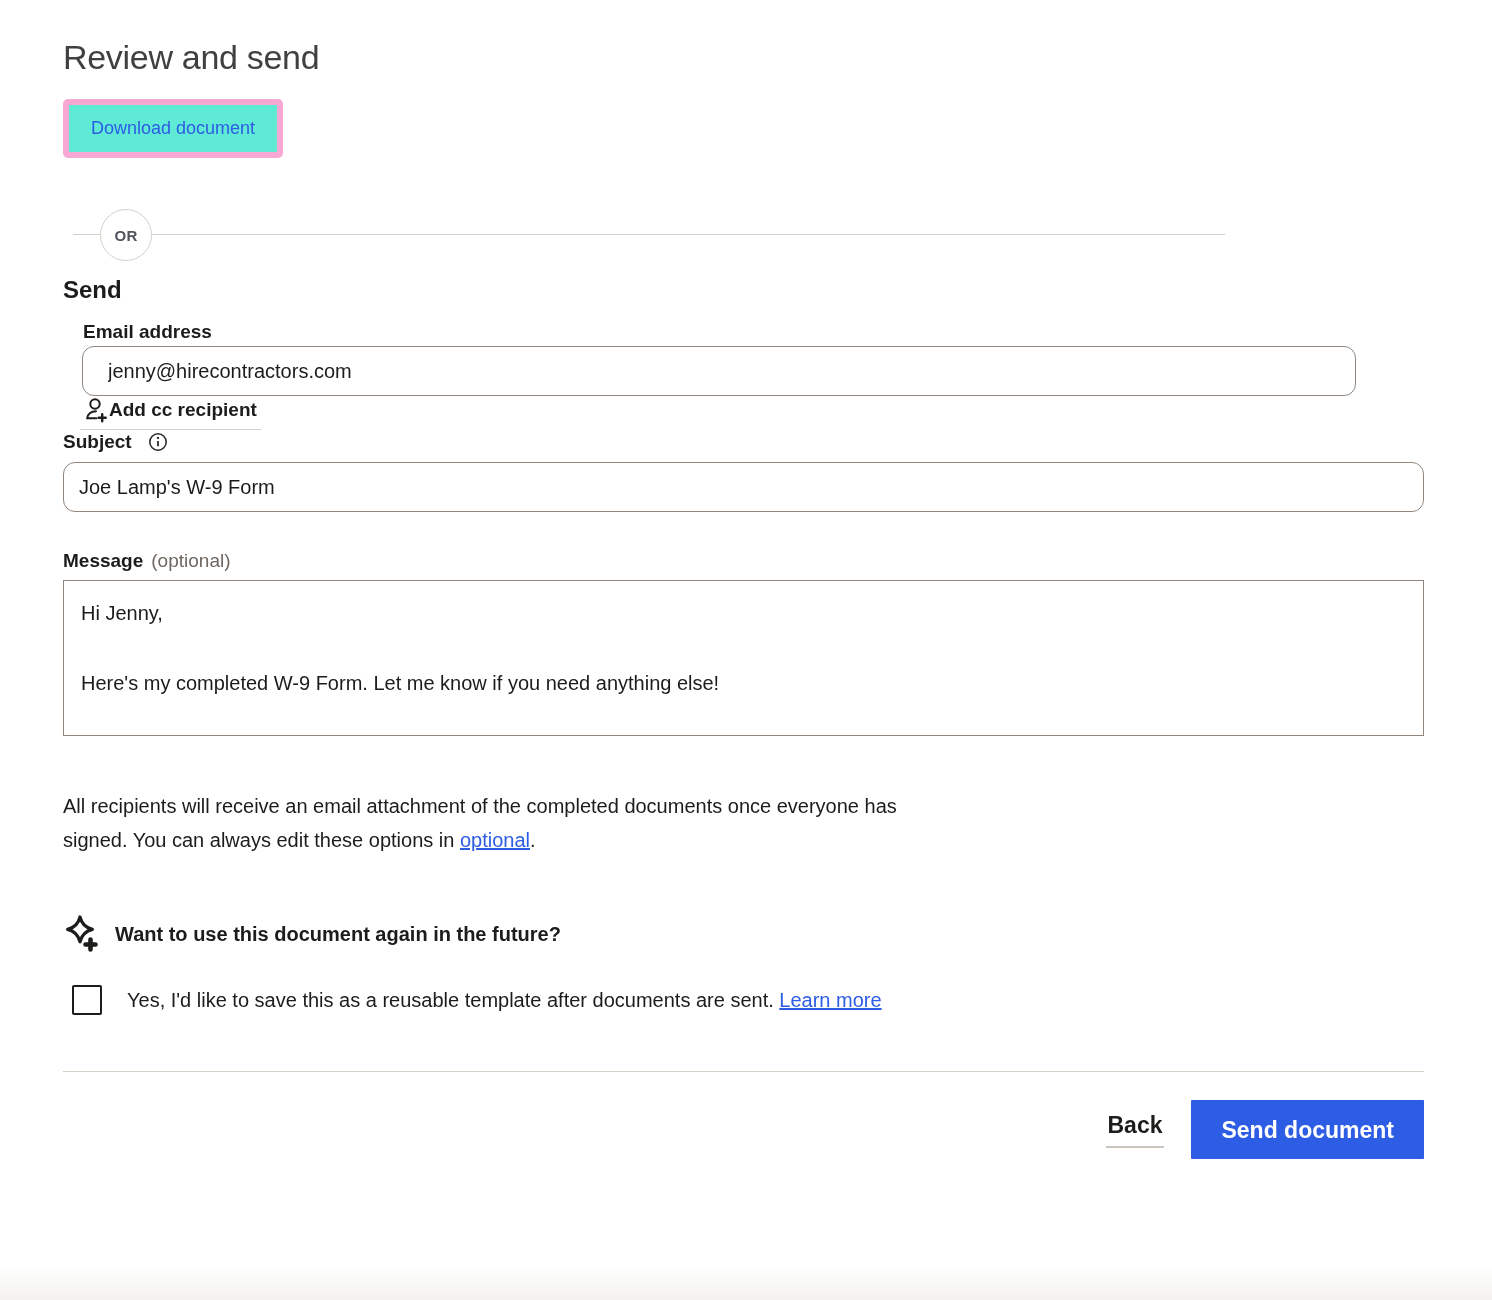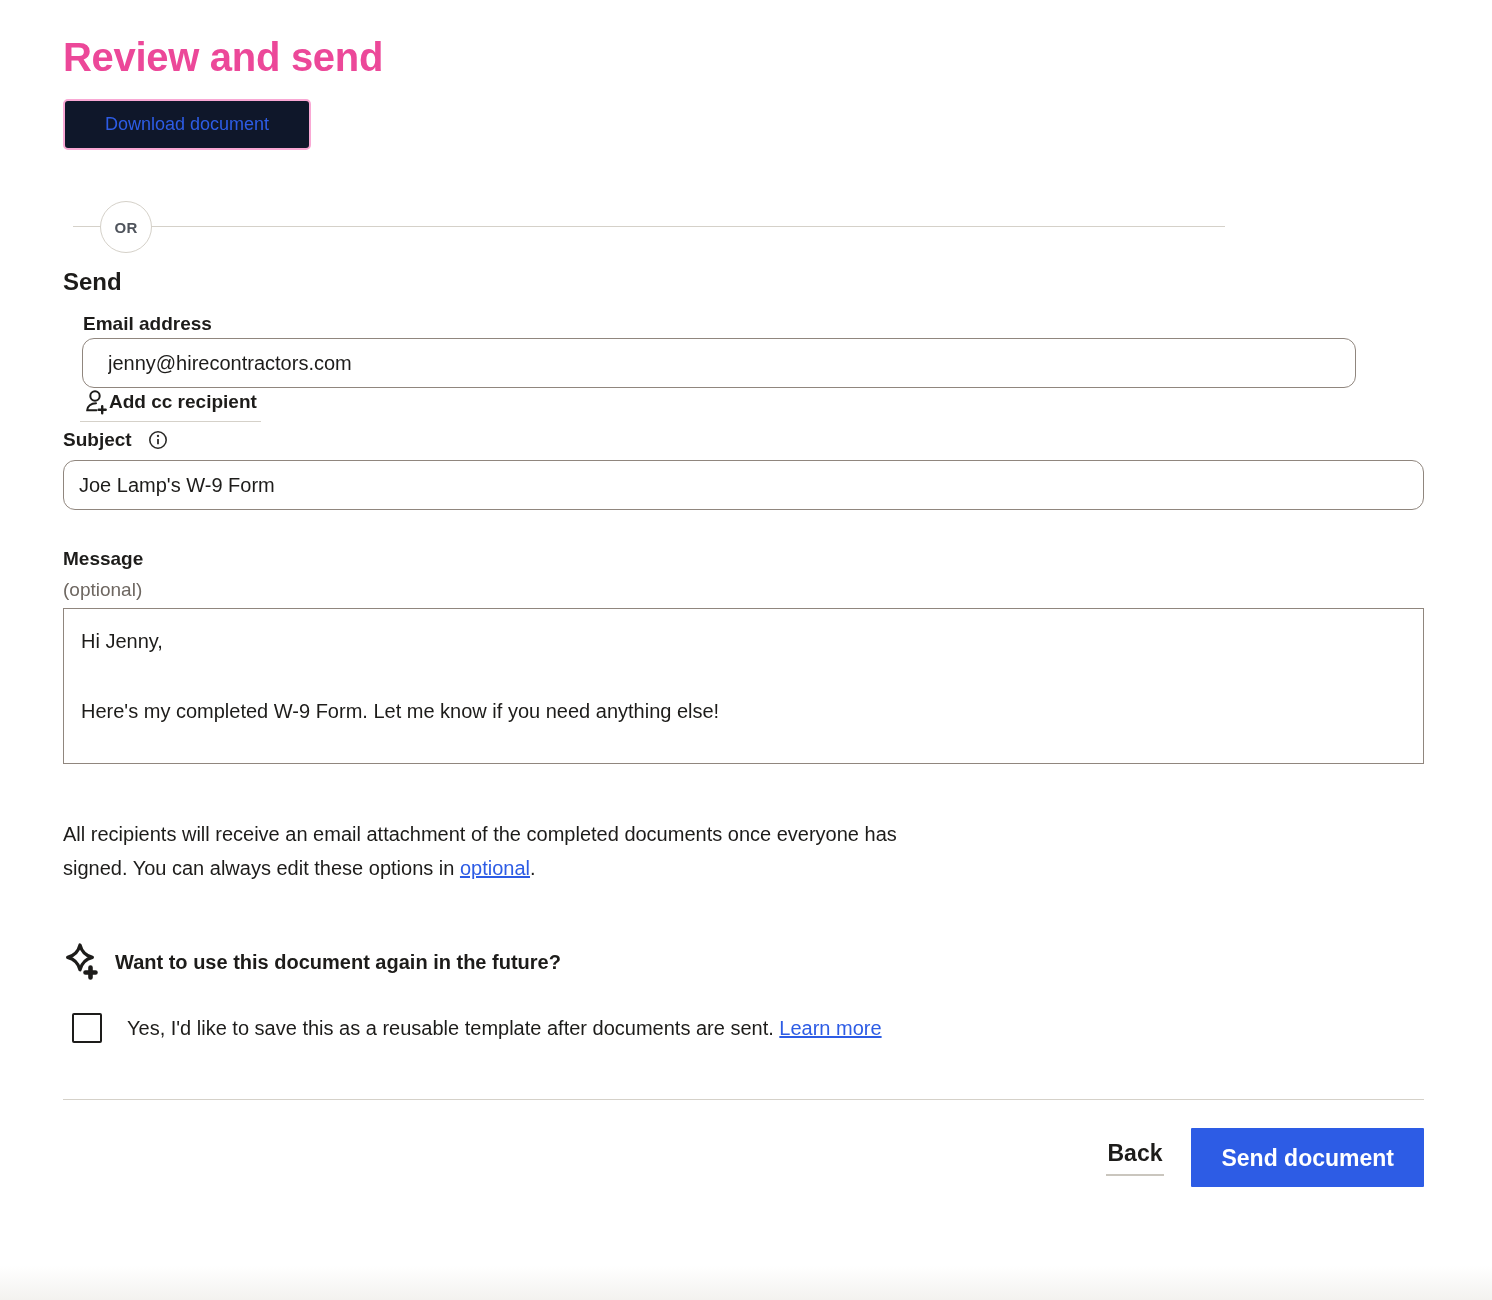--- a/index.html
+++ b/index.html
@@ -6,34 +6,34 @@
   html, body { width: 1492px; height: 1300px; }
   body {
     font-family: "Liberation Sans", "DejaVu Sans", sans-serif;
     background: #ffffff;
     color: #1d1c1a;
     position: relative;
     overflow: hidden;
   }
   .content { padding-top: 36px; margin-left: 63px; width: 1361px; }
 
-  h1.page-title { font-size: 40px; font-weight: 700; letter-spacing: -0.3px; line-height: 42px; color: #ec4899; }
+  h1.page-title { font-size: 34px; font-weight: 400; letter-spacing: -0.3px; line-height: 42px; color: #404040; }
 
   .save-heading { margin-top: 47px; font-size: 21px; font-weight: 700; line-height: 26px; }
 
   .download-btn {
     margin-top: 21px;
     display: inline-block;
-    background: #0f172a;
-    border: 2px solid #f9a8d4;
+    background: #5eead4;
+    border: 6px solid #f9a8d4;
     border-radius: 5px;
     color: #2d5ce5;
     font-size: 18px;
     font-weight: 500;
-    padding: 13px 40px;
+    padding: 13px 22px;
     cursor: pointer;
     font-family: inherit;
   }
 
   .or-block { position: relative; margin-top: 51px; height: 52px; }
   .or-line { position: absolute; top: 25px; left: 10px; right: 199px; border-top: 1px solid #d5d1c9; }
   .or-circle {
     position: absolute; left: 37px; top: 0;
     width: 52px; height: 52px; border-radius: 50%;
     background: #ffffff; border: 1px solid #d5d1c9;
@@ -60,26 +60,26 @@
 
   .addcc {
     margin-left: 17px;
     display: inline-flex; align-items: center; 
     padding: 0 4px 6px 2px;
     border: none; border-bottom: 1px solid #d5d1c9;
     background: transparent; cursor: pointer; font-family: inherit;
   }
   .addcc .addcc-text { font-size: 19px; font-weight: 700; color: #1d1c1a; }
 
-  .subject-row { margin-top: 6px; display: flex; align-items: center; gap: 16px; }
+  .subject-row { margin-top: 0; display: flex; align-items: center; gap: 16px; }
   .info-icon { display: inline-flex; cursor: pointer; }
 
   .subject-input { margin-top: 8px; width: 1361px; height: 50px; padding: 0 20px 0 15px; }
 
-  .message-label-row { margin-top: 37px; display: flex; align-items: baseline; gap: 8px; flex-direction: column; }
+  .message-label-row { margin-top: 37px; display: flex; align-items: baseline; gap: 8px; }
   .optional { font-size: 19px; font-weight: 400; color: #6e6761; }
 
   .message-area {
     margin-top: 7px;
     width: 1361px; height: 156px;
     border: 1px solid #90867e;
     font-size: 20px; line-height: 35px;
     padding: 15px 20px 0 17px;
     font-family: inherit; color: #1d1c1a;
     resize: none; outline: none; background: #fff;

